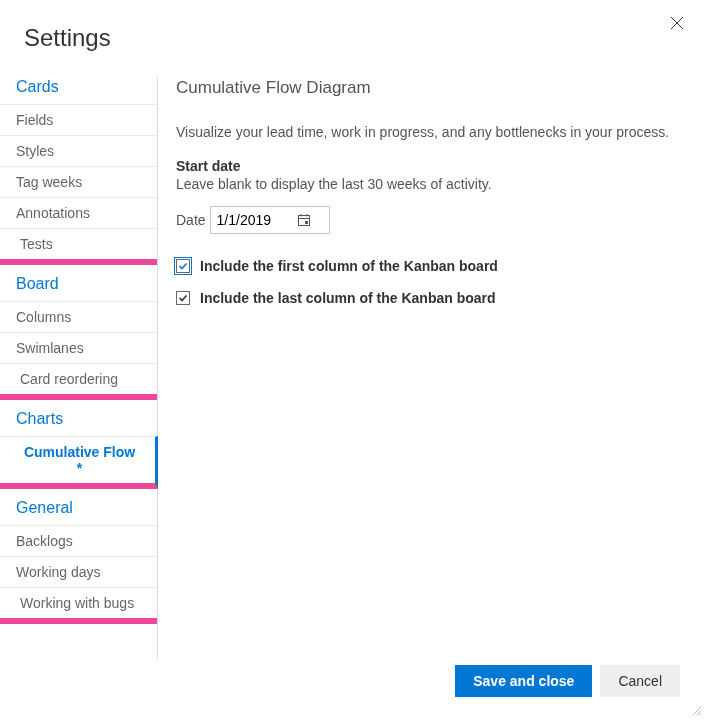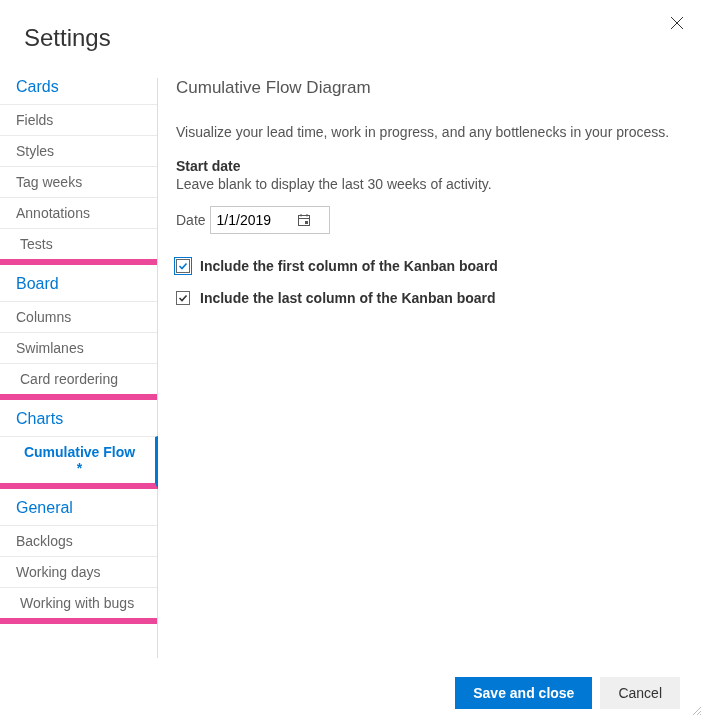--- a/index.html
+++ b/index.html
@@ -138,21 +138,21 @@
       outline: 1px solid #0078d4;
       outline-offset: 1px;
     }
     .checkbox svg { display: block; }
     .checkbox-label {
       font-weight: 600;
       color: #333;
     }
     .footer {
       position: absolute;
-      bottom: 12px;
+      bottom: 24px;
       right: 24px;
       display: flex;
       gap: 8px;
     }
     .btn {
       height: 32px;
       padding: 0 18px;
       font-size: 14px;
       border: none;
       cursor: pointer;

